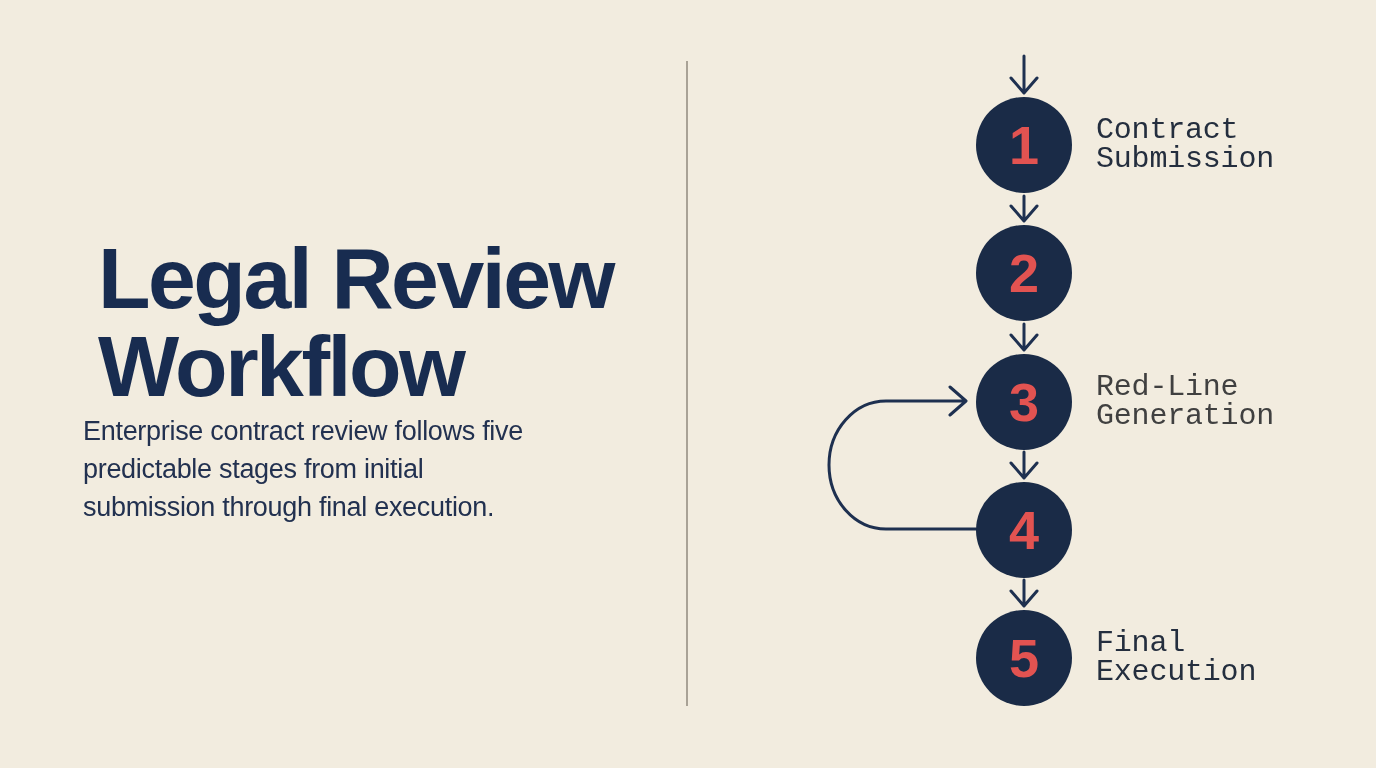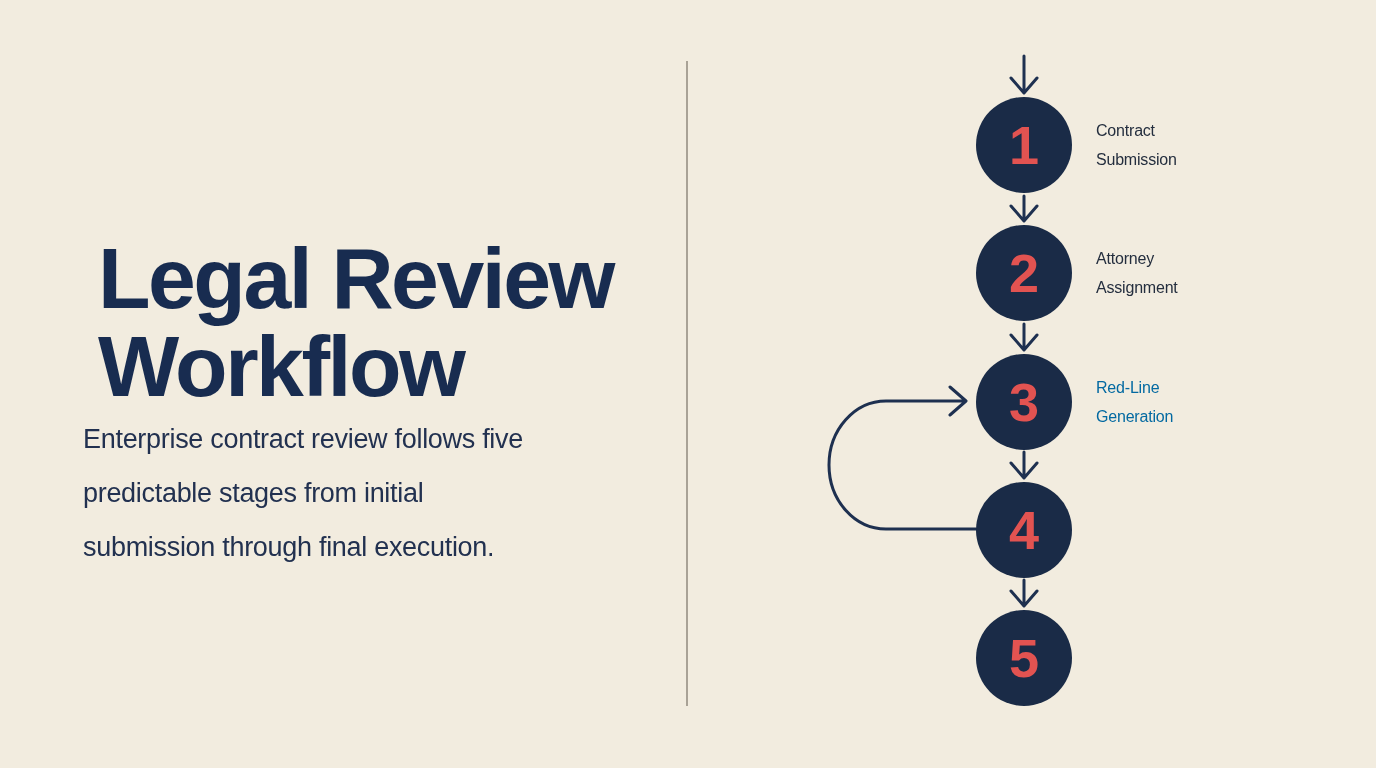--- a/index.html
+++ b/index.html
@@ -25,21 +25,21 @@
     white-space: pre-line;
   }
   .desc {
     position: absolute;
     left: 83px;
     top: 412px;
     margin: 0;
     width: 580px;
     font-size: 27px;
     font-weight: 400;
-    line-height: 54px;
+    line-height: 38px;
     letter-spacing: -0.3px;
     color: #223150;
     white-space: pre-line;
   }
   .divider {
     position: absolute;
     left: 686px;
     top: 61px;
     width: 2px;
     height: 645px;
@@ -65,26 +65,27 @@
   .node .num {
     font-size: 54px;
     font-weight: 700;
     line-height: 1;
     color: #e25351;
   }
   .step-label {
     position: absolute;
     left: 1096px;
     width: 200px;
-    font-size: 16px;
+    font-size: 30px;
     font-weight: 400;
     line-height: 29px;
     letter-spacing: -0.2px;
     color: #242e3e;
     white-space: pre-line;
+    font-family: Liberation Mono, monospace;
   }
   .n1 { top: 97px; }  .l1 { top: 116px; }
   .n2 { top: 225px; } .l2 { top: 244px; }
   .n3 { top: 354px; } .l3 { top: 373px; }
   .n4 { top: 482px; } .l4 { top: 501px; }
   .n5 { top: 610px; } .l5 { top: 629px; }
 </style>
 </head>
 <body>
 
@@ -112,30 +113,30 @@
 
   <div class="node n1" style="background: rgb(26, 43, 71);">
     <span class="num" style="color: rgb(226, 83, 81);">1</span>
   </div>
   <div class="step-label l1" style="color: rgb(36, 46, 62);">Contract
 Submission</div>
 
   <div class="node n2" style="background: rgb(26, 43, 71);">
     <span class="num" style="color: rgb(226, 83, 81);">2</span>
   </div>
-  <div class="step-label l2" style="color: rgb(36, 46, 62);">Attorney
-Assignment</div>
 
   <div class="node n3" style="background: rgb(26, 43, 71);">
     <span class="num" style="color: rgb(226, 83, 81);">3</span>
   </div>
-  <div class="step-label l3" style="color: #0369a1;">Red-Line
+  <div class="step-label l3" style="color: #404040;">Red-Line
 Generation</div>
 
   <div class="node n4" style="background: rgb(26, 43, 71);">
     <span class="num" style="color: rgb(226, 83, 81);">4</span>
   </div>
 
   <div class="node n5" style="background: rgb(26, 43, 71);">
     <span class="num" style="color: rgb(226, 83, 81);">5</span>
   </div>
+  <div class="step-label l5" style="color: rgb(36, 46, 62);">Final
+Execution</div>
 
 </div>
 
 </body></html>

